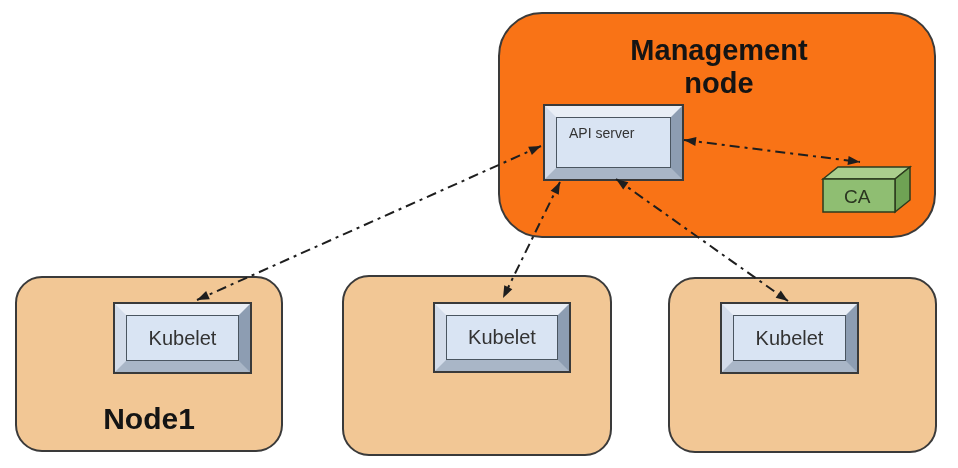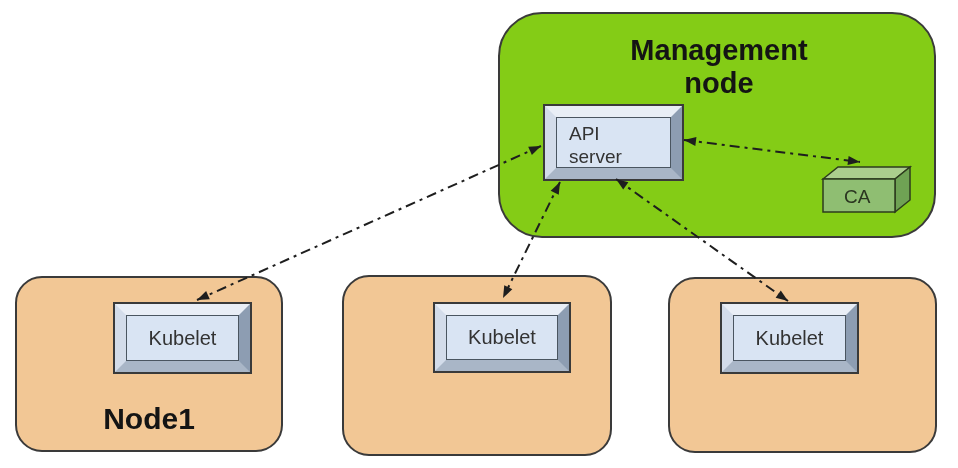--- a/index.html
+++ b/index.html
@@ -7,21 +7,21 @@
     position:relative;
     width:958px; height:468px;
     background:#ffffff;
     font-family:"Liberation Sans", sans-serif;
     overflow:hidden;
   }
   
   .mgmt {
     position:absolute; left:498px; top:12px;
     width:438px; height:226px;
-    background:#84cc16;
+    background:#f97316;
     border:2px solid #3A3A3A;
     border-radius:44px;
     box-sizing:border-box;
   }
   .mgmt-title {
     position:absolute; left:109px; top:20px; width:220px;
     text-align:center;
     font-size:29px; line-height:33px; font-weight:700;
     color:#141414;
   }
@@ -56,21 +56,21 @@
     background:#D9E4F3;
     box-shadow:inset 0 0 0 1px #4A5560;
     display:flex; align-items:center; justify-content:center;
     font-size:20px; color:#333333;
     box-sizing:border-box;
   }
   .api-box  { left:45px; top:92px; width:137px; height:73px; }
   .api-box .face {
     display:block;
     padding:5px 8px 0 13px;
-    font-size:19px; line-height:23px;
+    font-size:14px; line-height:23px;
   }
   .api-box .face span { display:block; width:70px; }
   .kub1 { left:98px; top:26px; width:135px; height:68px; }
   .kub2 { left:91px; top:27px; width:134px; height:67px; }
   .kub3 { left:52px; top:25px; width:135px; height:68px; }
 
   
   .ca-svg { position:absolute; left:320px; top:148px; }
   .ca-text {
     font-family:"Liberation Sans", sans-serif;

